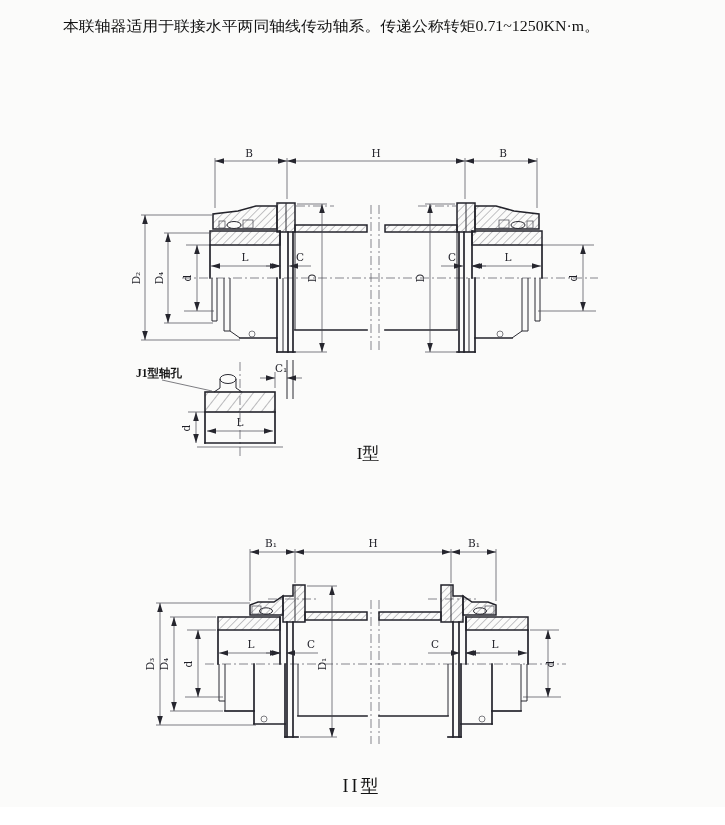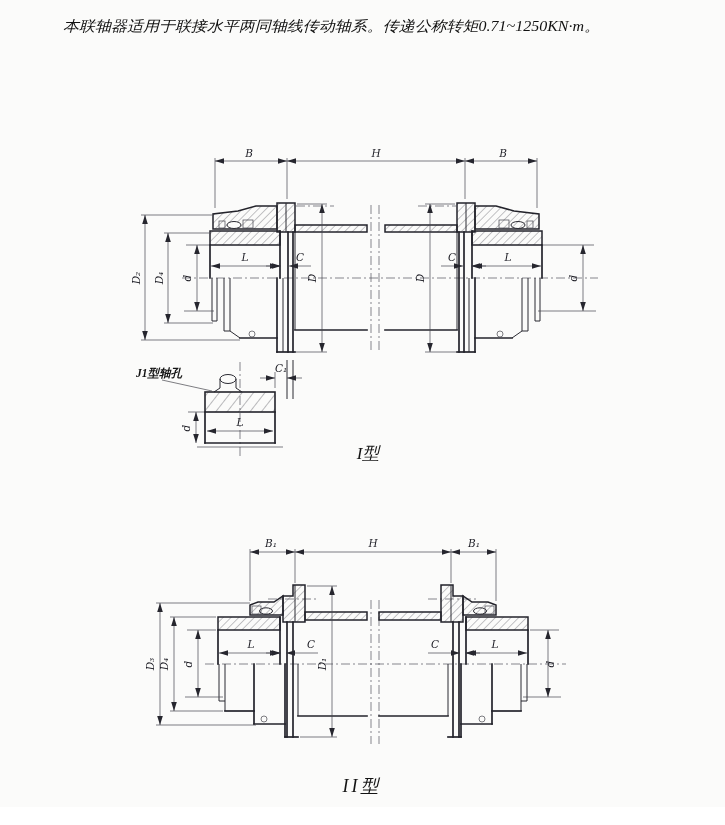--- a/index.html
+++ b/index.html
@@ -1,17 +1,17 @@
 <!DOCTYPE html>
 <html><head>
 <meta charset="utf-8">
 <style>
   html,body{margin:0;padding:0;background:#ffffff;}
   .page{position:relative;width:725px;height:807px;background:#fbfbfa;overflow:hidden;
-        font-family:"Liberation Serif","DejaVu Serif",serif;font-style:italic;}
+        font-family:"Liberation Serif","DejaVu Serif",serif;}
   svg{display:block}
   
   .b{stroke:#23232b;stroke-width:1.7;fill:none;stroke-linecap:square}
   .m{stroke:#2b2b33;stroke-width:1;fill:none}
   .t{stroke:#46464e;stroke-width:.7;fill:none}
   .cl{stroke:#55555d;stroke-width:.7;fill:none;stroke-dasharray:9 3 2 3}
   .hat{fill:url(#h1);stroke:#23232b;stroke-width:1.5}
   .hat2{fill:url(#h2);stroke:#23232b;stroke-width:1.6}
   .wf{fill:#fcfcfb}
   text.dim{font-family:"DejaVu Serif","DejaVu Sans",serif;font-size:10.5px;fill:#1e1e26;text-anchor:middle}

